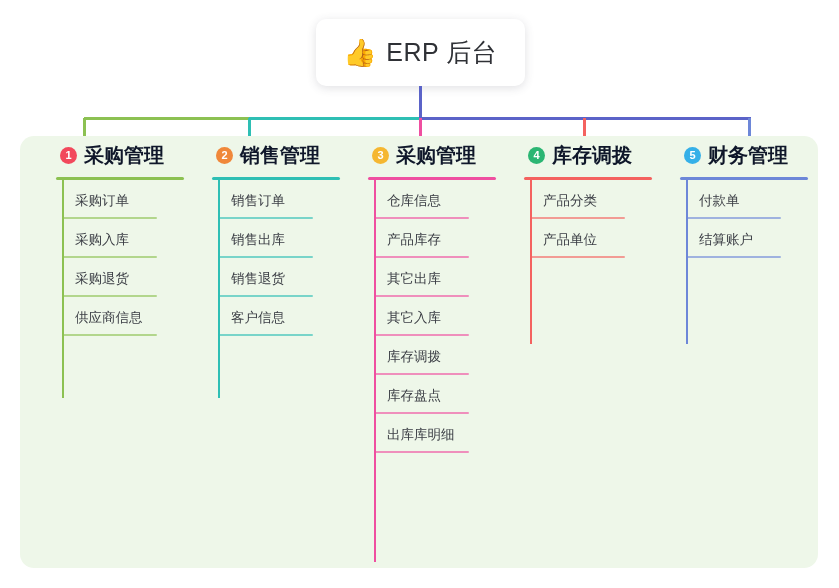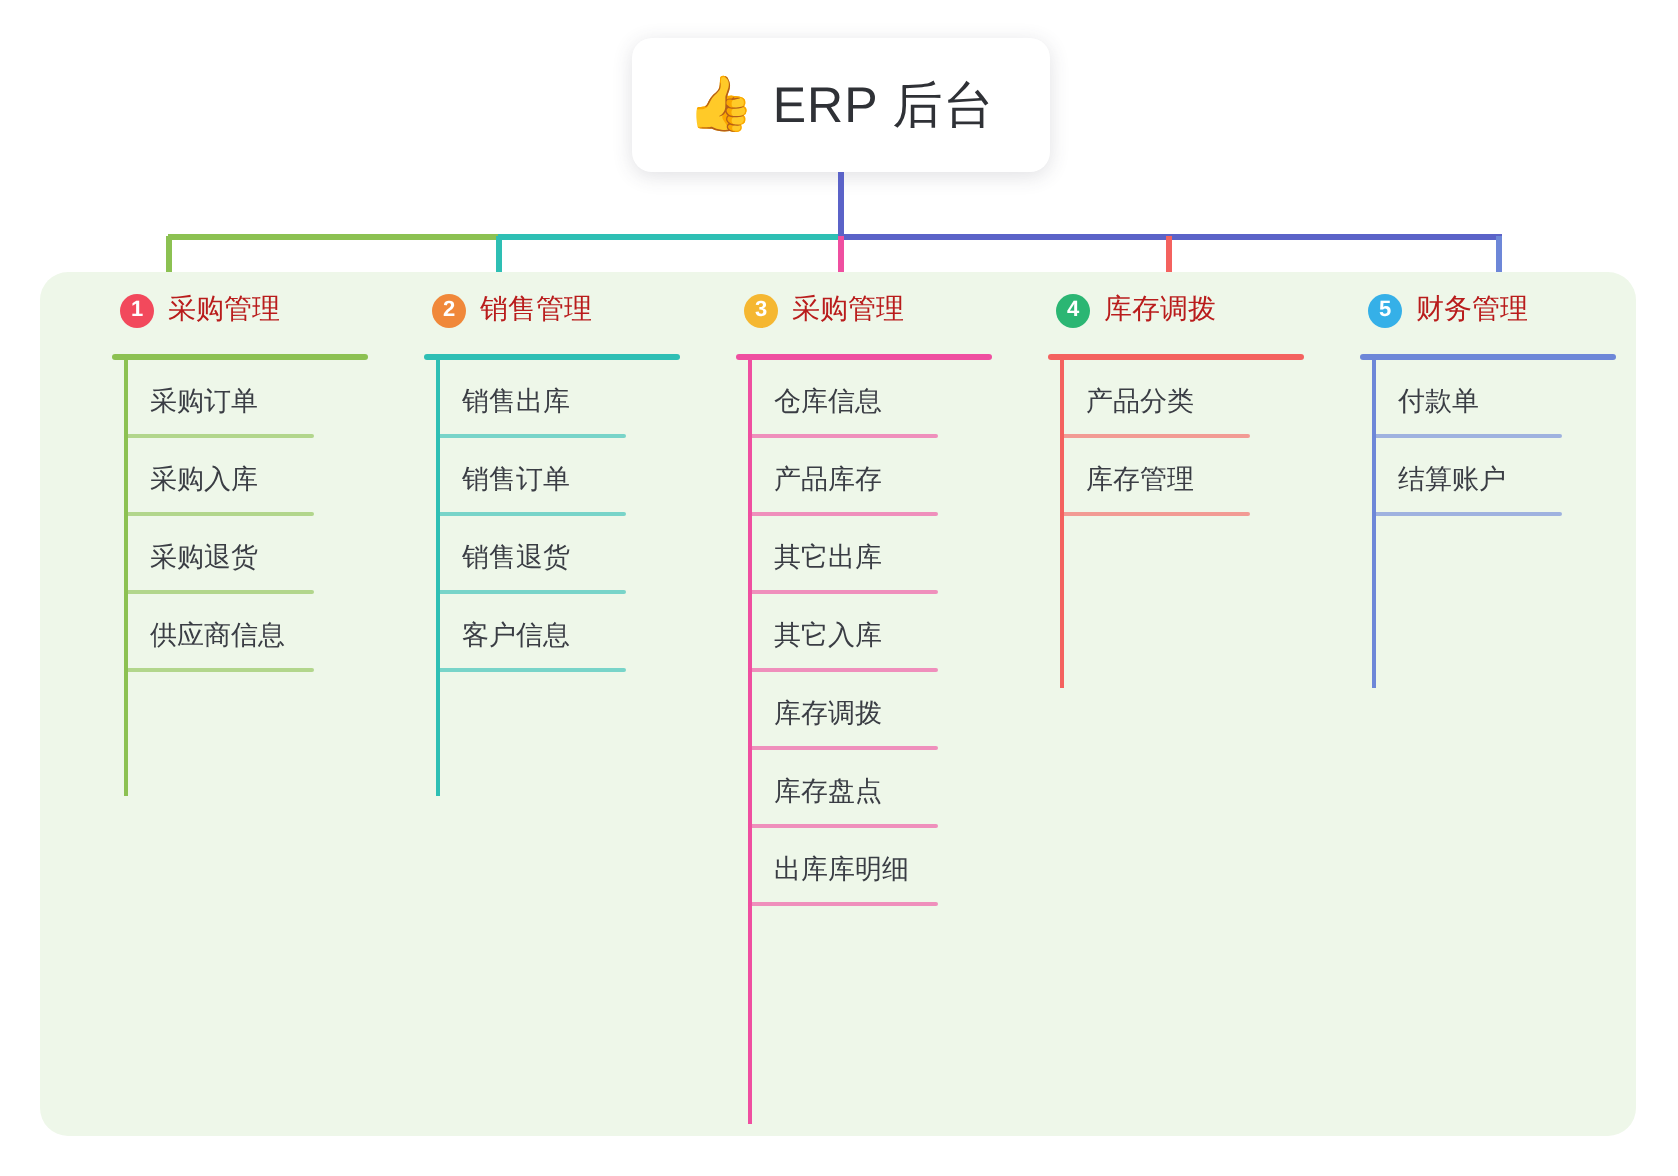--- a/index.html
+++ b/index.html
@@ -98,23 +98,24 @@
     height: 17px;
     border-radius: 50%;
     color: #ffffff;
     font-size: 11px;
     line-height: 17px;
     text-align: center;
     font-weight: bold;
     flex: none;
   }
   .col-title {
-    font-size: 14px;
-    color: #b91c1c;
+    font-size: 20px;
+    color: #0f172a;
     white-space: nowrap;
+    font-weight: bold;
   }
   .col-rule {
     position: absolute;
     left: 18px;
     top: 41px;
     height: 3px;
     width: 128px;
     border-radius: 2px;
   }
   .spine {
@@ -210,28 +211,28 @@
 
     <div class="column">
       <div class="col-header">
         <span class="badge" style="background: rgb(240, 136, 58);">2</span>
         <span class="col-title">销售管理</span>
       </div>
       <div class="col-rule" style="background: rgb(46, 191, 180);"></div>
       <div class="spine" style="background: rgb(46, 191, 180); height: 218px;"></div>
       <div class="items">
         <div class="item">
+          <span class="item-label">销售订单</span>
+          <span class="item-rule" style="background: rgb(46, 191, 180); opacity: 0.62;"></span>
+        </div>
+        <div class="item">
           <span class="item-label">销售出库</span>
           <span class="item-rule" style="background: rgb(46, 191, 180); opacity: 0.62;"></span>
         </div>
         <div class="item">
-          <span class="item-label">销售订单</span>
-          <span class="item-rule" style="background: rgb(46, 191, 180); opacity: 0.62;"></span>
-        </div>
-        <div class="item">
           <span class="item-label">销售退货</span>
           <span class="item-rule" style="background: rgb(46, 191, 180); opacity: 0.62;"></span>
         </div>
         <div class="item">
           <span class="item-label">客户信息</span>
           <span class="item-rule" style="background: rgb(46, 191, 180); opacity: 0.62;"></span>
         </div>
       </div>
     </div>
 
@@ -280,21 +281,21 @@
         <span class="col-title">库存调拨</span>
       </div>
       <div class="col-rule" style="background: rgb(244, 98, 95);"></div>
       <div class="spine" style="background: rgb(244, 98, 95); height: 163.5px;"></div>
       <div class="items">
         <div class="item">
           <span class="item-label">产品分类</span>
           <span class="item-rule" style="background: rgb(244, 98, 95); opacity: 0.62;"></span>
         </div>
         <div class="item">
-          <span class="item-label">库存管理</span>
+          <span class="item-label">产品单位</span>
           <span class="item-rule" style="background: rgb(244, 98, 95); opacity: 0.62;"></span>
         </div>
       </div>
     </div>
 
     <div class="column">
       <div class="col-header">
         <span class="badge" style="background: rgb(53, 176, 232);">5</span>
         <span class="col-title">财务管理</span>
       </div>

